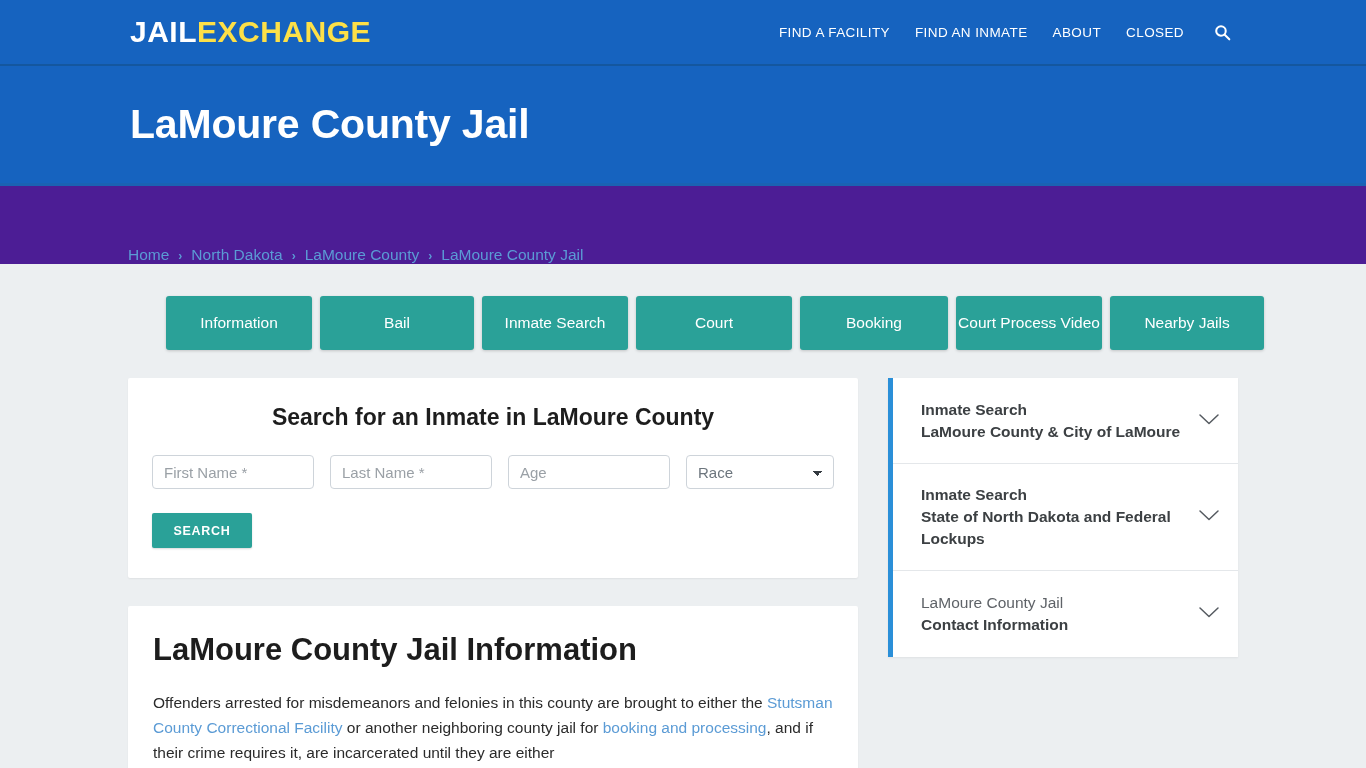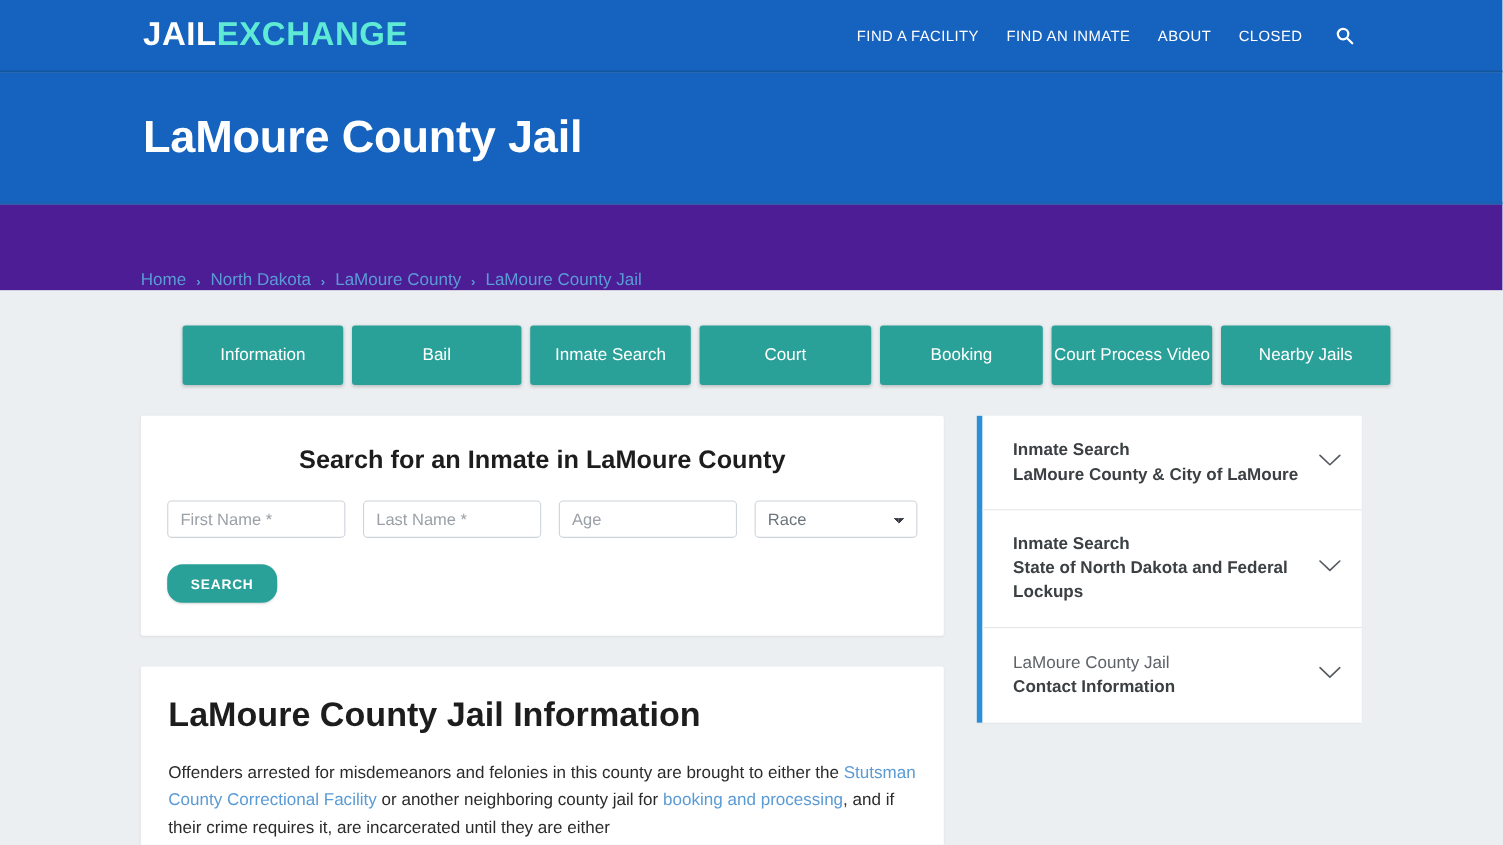--- a/index.html
+++ b/index.html
@@ -25,21 +25,21 @@
   .logo {
     margin-left: 130px;
     font-size: 30px;
     font-weight: bold;
     letter-spacing: 0.5px;
     line-height: 1;
     white-space: nowrap;
     user-select: none;
   }
   .logo .jail { color: #ffffff; }
-  .logo .exchange { color: #5eead4; }
+  .logo .exchange { color: #fde047; }
 
   .nav {
     margin-left: auto;
     margin-right: 133px;
     display: flex;
     align-items: center;
     gap: 25px;
   }
   .nav a {
     color: #ffffff;
@@ -186,21 +186,21 @@
       linear-gradient(135deg, #343a40 50%, transparent 50%);
     background-position: calc(100% - 16px) 15px, calc(100% - 11px) 15px;
     background-size: 5px 5px, 5px 5px;
     background-repeat: no-repeat;
   }
   .searchbtn {
     margin-top: 24px;
     background: #2aa198;
     color: #ffffff;
     border: none;
-    border-radius: 14px;
+    border-radius: 2px;
     height: 35px;
     width: 100px;
     font-size: 12.5px;
     font-weight: bold;
     letter-spacing: 0.7px;
     cursor: pointer;
     font-family: inherit;
     box-shadow: 0 1px 2px rgba(0,0,0,0.15);
   }
 

